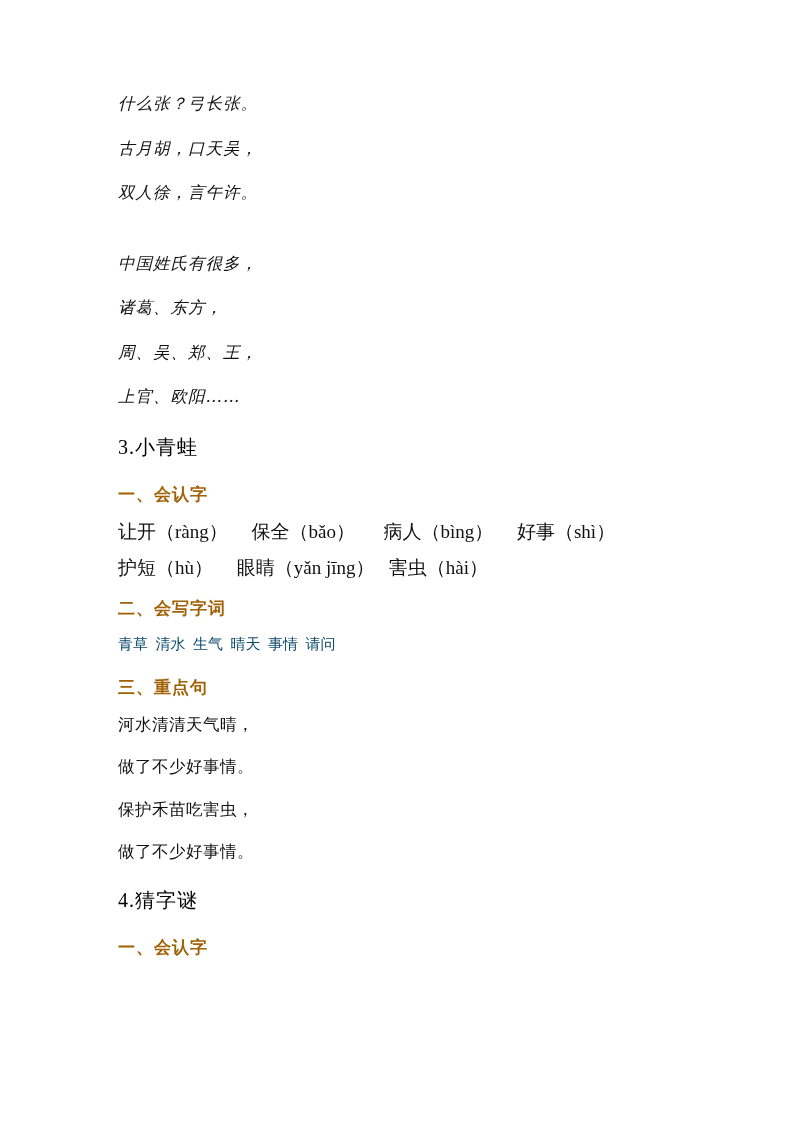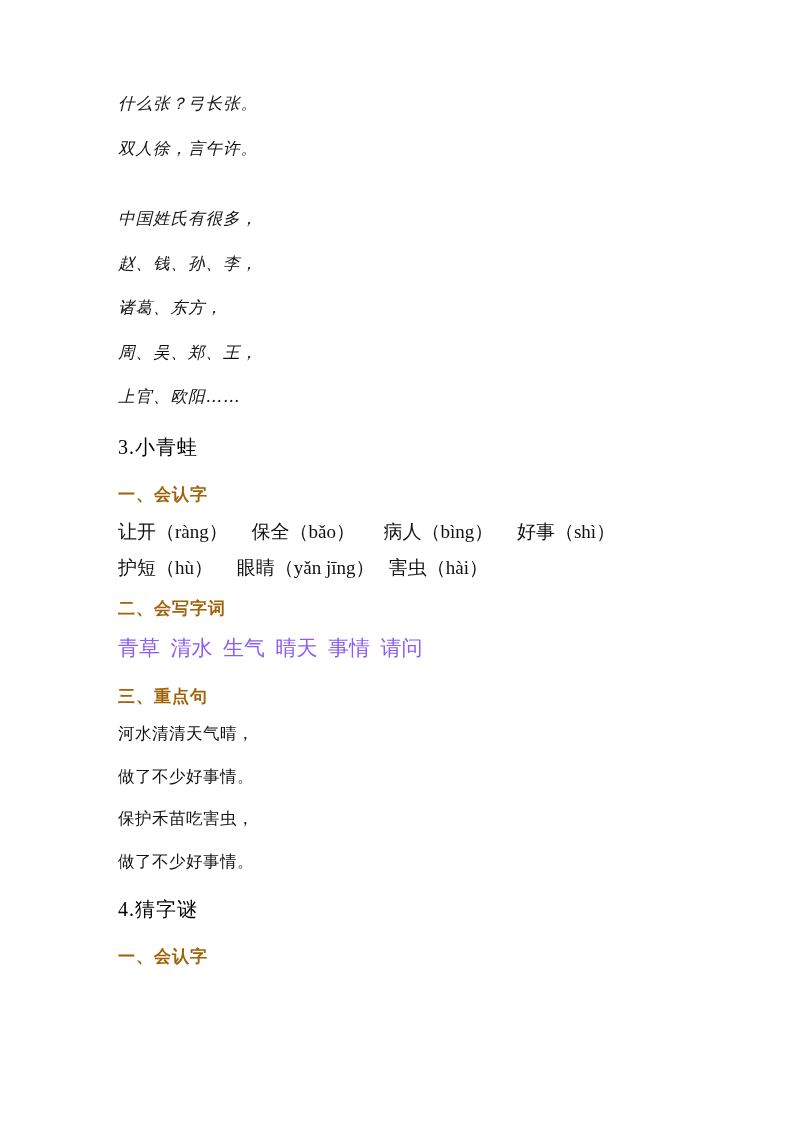--- a/index.html
+++ b/index.html
@@ -57,51 +57,51 @@
   }
   .word-row {
     font-size: 19px;
     line-height: 1.5;
     margin-bottom: 8px;
     color: #111;
     font-family: "Liberation Serif", "DejaVu Serif", serif;
     white-space: pre;
   }
   .write-row {
-    font-size: 21px;
+    font-size: 15px;
     line-height: 1.6;
-    color: #8b5cf6;
+    color: #0c4a6e;
     white-space: pre;
     margin-bottom: 20px;
   }
   .key-line {
     font-family: "DejaVu Serif", "Liberation Serif", serif;
     font-size: 16.5px;
     line-height: 1;
     margin-bottom: 26px;
     letter-spacing: 0.5px;
     color: #111;
   }
   .spacer-small { height: 6px; }
 </style>
 </head>
 <body>
 
 <div class="page">
 
   <div class="poem-block">
     <div class="poem-line">什么张？弓长张。</div>
+    <div class="poem-line">古月胡，口天吴，</div>
     <div class="poem-line">双人徐，言午许。</div>
   </div>
 
   <div class="gap"></div>
 
   <div>
     <div class="poem-line">中国姓氏有很多，</div>
-    <div class="poem-line">赵、钱、孙、李，</div>
     <div class="poem-line">诸葛、东方，</div>
     <div class="poem-line">周、吴、郑、王，</div>
     <div class="poem-line">上官、欧阳……</div>
   </div>
 
   <div class="section-title">3.小青蛙</div>
 
   <div class="sub-head">一、会认字</div>
   <div class="word-row">让开（ràng）     保全（bǎo）      病人（bìng）     好事（shì）</div>
   <div class="word-row">护短（hù）     眼睛（yǎn jīng）   害虫（hài）</div>

